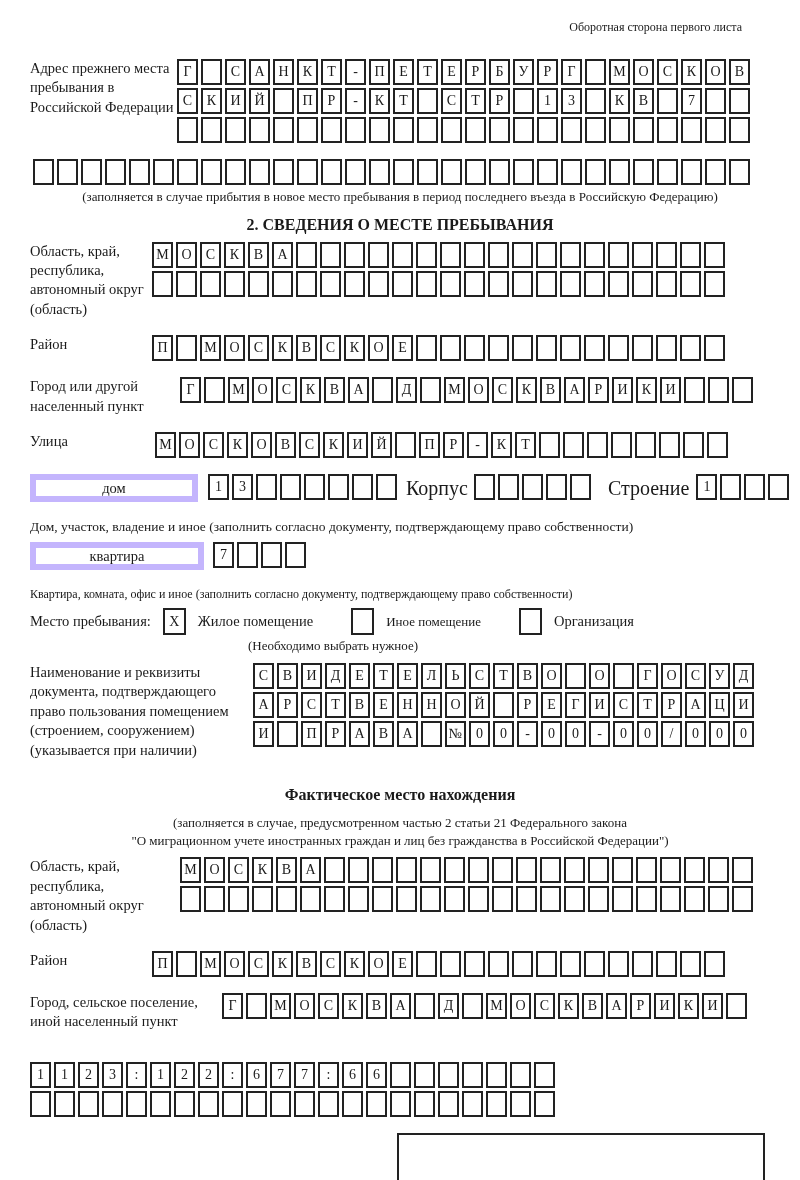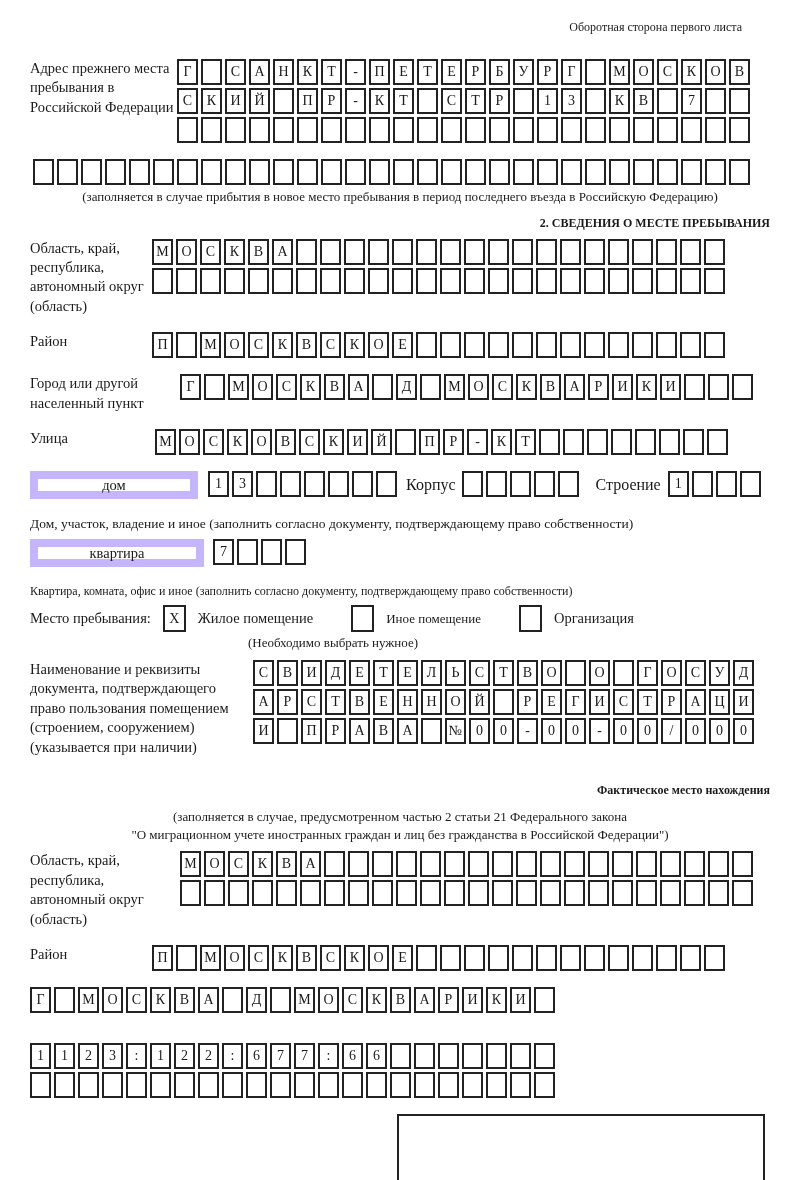--- a/index.html
+++ b/index.html
@@ -13,27 +13,27 @@
   .group{display:flex;align-items:flex-start;margin-bottom:16px;}
   .glabel{flex:none;line-height:1.34;font-size:14.5px;}
   .rows{flex:none;}
   .cells-row{display:flex;margin-bottom:3px;}
   .cell{
     box-sizing:border-box;flex:none;width:21px;height:26px;border:2px solid #222;
     margin-right:3px;display:flex;align-items:center;justify-content:center;
     font-size:14px;
   }
   .widebox{
-    box-sizing:border-box;border:8px solid #c4b5fd;height:28px;
+    box-sizing:border-box;border:6px solid #c4b5fd;height:28px;
     display:flex;align-items:center;justify-content:center;flex:none;font-size:14.5px;
   }
-  .inline-label{flex:none;line-height:28px;font-size:16px;}
+  .inline-label{flex:none;line-height:28px;font-size:20px;}
   .note{font-size:13px;line-height:1.35;}
   .center{text-align:center;}
-  .sec-title{font-weight:bold;font-size:12px;text-align:right;margin:10px 0 8px 0;}
+  .sec-title{font-weight:bold;font-size:16px;text-align:center;margin:10px 0 8px 0;}
   .checkbox{
     box-sizing:border-box;flex:none;width:23px;height:27px;border:2px solid #222;
     display:flex;align-items:center;justify-content:center;font-size:14px;
   }
   .stay-row{display:flex;align-items:center;margin:6px 0 2px 0;}
   .bigbox{box-sizing:border-box;border:2px solid #222;width:368px;height:172px;margin:12px 0 8px 367px;}
   .mb0{margin-bottom:0;}
 </style>
 </head>
 <body>
@@ -522,20 +522,21 @@
       <span class="cell"></span>
       <span class="cell"></span>
       <span class="cell"></span>
       <span class="cell"></span>
       <span class="cell"></span>
       <span class="cell"></span>
     </div>
 </div>
 
 <div class="group">
+  <div class="glabel" style="width:192px;">Город, сельское поселение, иной населенный пункт</div>
   <div class="cells-row mb0">
       <span class="cell">Г</span>
       <span class="cell"></span>
       <span class="cell">М</span>
       <span class="cell">О</span>
       <span class="cell">С</span>
       <span class="cell">К</span>
       <span class="cell">В</span>
       <span class="cell">А</span>
       <span class="cell"></span>

